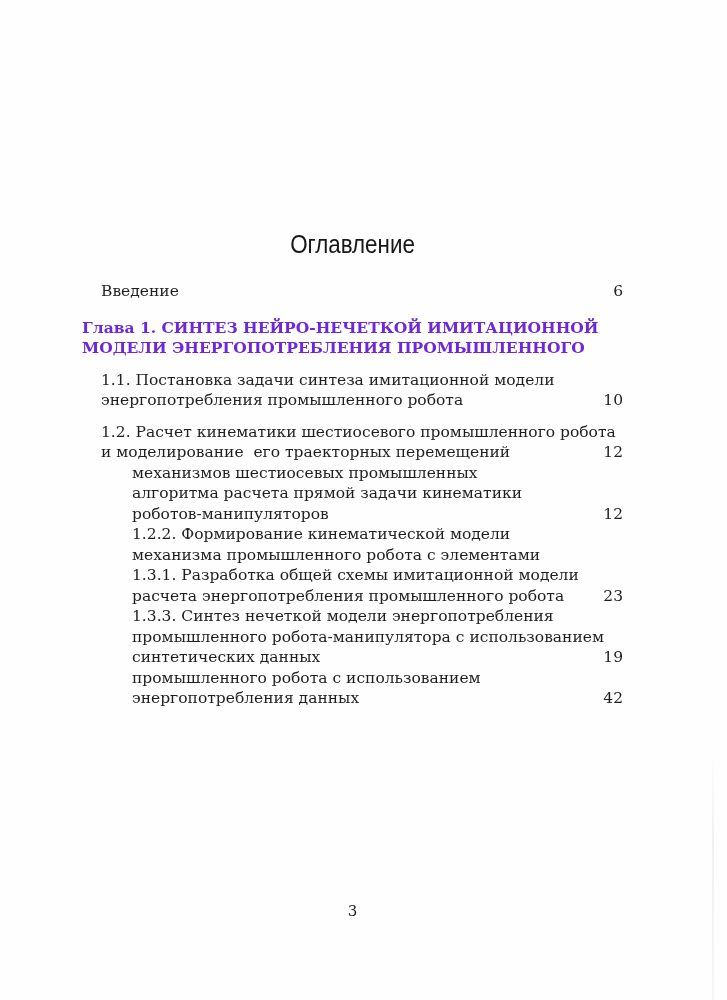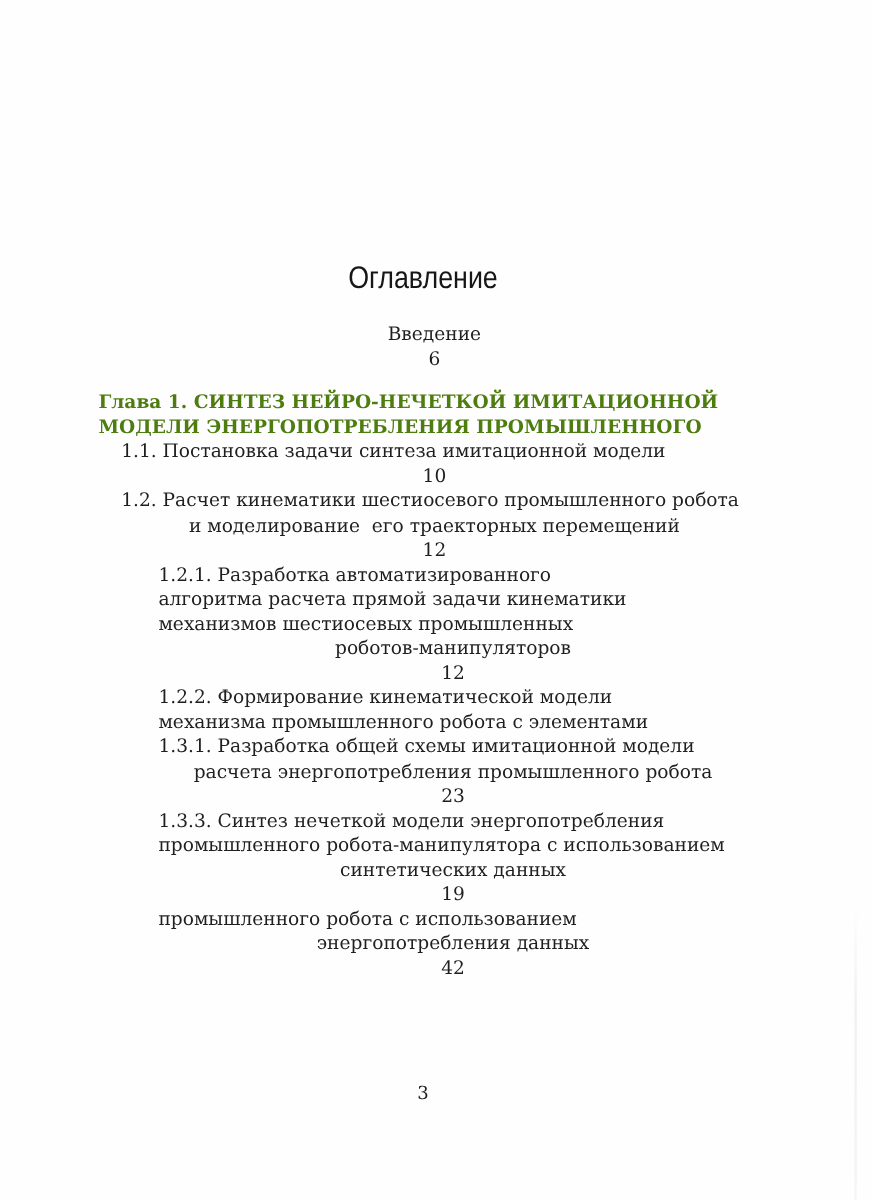--- a/index.html
+++ b/index.html
@@ -12,42 +12,42 @@
     width: 727px;
     height: 1000px;
     background: #fefefe;
     overflow: hidden;
     font-family: "DejaVu Serif", serif;
     color: #1f1f1f;
   }
   .content {
     position: absolute;
     left: 82px;
-    top: 216px;
+    top: 229px;
     width: 541px;
     font-size: 15.5px;
     line-height: 20.5px;
   }
   .toc-title {
     font-family: "Liberation Sans", sans-serif;
     font-weight: normal;
     font-size: 26px;
     line-height: 30px;
     text-align: center;
     transform: scaleX(0.86);
     margin: 0 0 22px 0;
     color: #171717;
   }
   .entry { margin: 0; }
   .entry.intro  { padding-left: 19px; }
-  .entry.chapter { font-weight: bold; margin-top: 16px; color: #4d7c0f; }
-  .entry.level1 { padding-left: 19px; }
+  .entry.chapter { font-weight: bold; margin-top: 16px; color: #6d28d9; }
+  .entry.level1 { padding-left: 19px; margin-top: 11px; }
   .entry.level2 { padding-left: 50px; }
   .tline { white-space: pre; }
-  .tline.last { display: flex; align-items: center; flex-direction: column; }
+  .tline.last { display: flex; align-items: flex-end; }
   .tline.last .txt { flex: none; }
   .leader {
     flex: 1 1 auto;
     min-width: 10px;
     margin: 0 1px 0 3px;
     background-image: radial-gradient(circle, #242424 1.05px, rgba(0,0,0,0) 1.4px);
     background-size: 5.3px 6px;
     background-repeat: repeat-x;
     background-position: left 1px bottom 3px;
   }
@@ -79,30 +79,29 @@
     <div>
         <div class="entry intro">
           <div class="tline last"><span class="txt">Введение</span><span class="leader"></span><span class="pg">6</span></div>
         </div>
         <div class="entry chapter">
           <div class="tline">Глава 1. СИНТЕЗ НЕЙРО-НЕЧЕТКОЙ ИМИТАЦИОННОЙ</div>
           <div class="tline">МОДЕЛИ ЭНЕРГОПОТРЕБЛЕНИЯ ПРОМЫШЛЕННОГО</div>
         </div>
         <div class="entry level1">
           <div class="tline">1.1. Постановка задачи синтеза имитационной модели</div>
-          <div class="tline last"><span class="leader"></span><span class="pg">10</span></div>
+          <div class="tline last"><span class="txt">энергопотребления промышленного робота</span><span class="leader"></span><span class="pg">10</span></div>
         </div>
         <div class="entry level1">
           <div class="tline">1.2. Расчет кинематики шестиосевого промышленного робота</div>
           <div class="tline last"><span class="txt">и моделирование  его траекторных перемещений</span><span class="leader"></span><span class="pg">12</span></div>
         </div>
         <div class="entry level2">
-          <div class="tline">1.2.1. Разработка автоматизированного</div>
+          <div class="tline">механизмов шестиосевых промышленных</div>
           <div class="tline">алгоритма расчета прямой задачи кинематики</div>
-          <div class="tline">механизмов шестиосевых промышленных</div>
           <div class="tline last"><span class="txt">роботов-манипуляторов</span><span class="leader"></span><span class="pg">12</span></div>
         </div>
         <div class="entry level2">
           <div class="tline">1.2.2. Формирование кинематической модели</div>
           <div class="tline">механизма промышленного робота с элементами</div>
         </div>
         <div class="entry level2">
           <div class="tline">1.3.1. Разработка общей схемы имитационной модели</div>
           <div class="tline last"><span class="txt">расчета энергопотребления промышленного робота</span><span class="leader"></span><span class="pg">23</span></div>
         </div>

